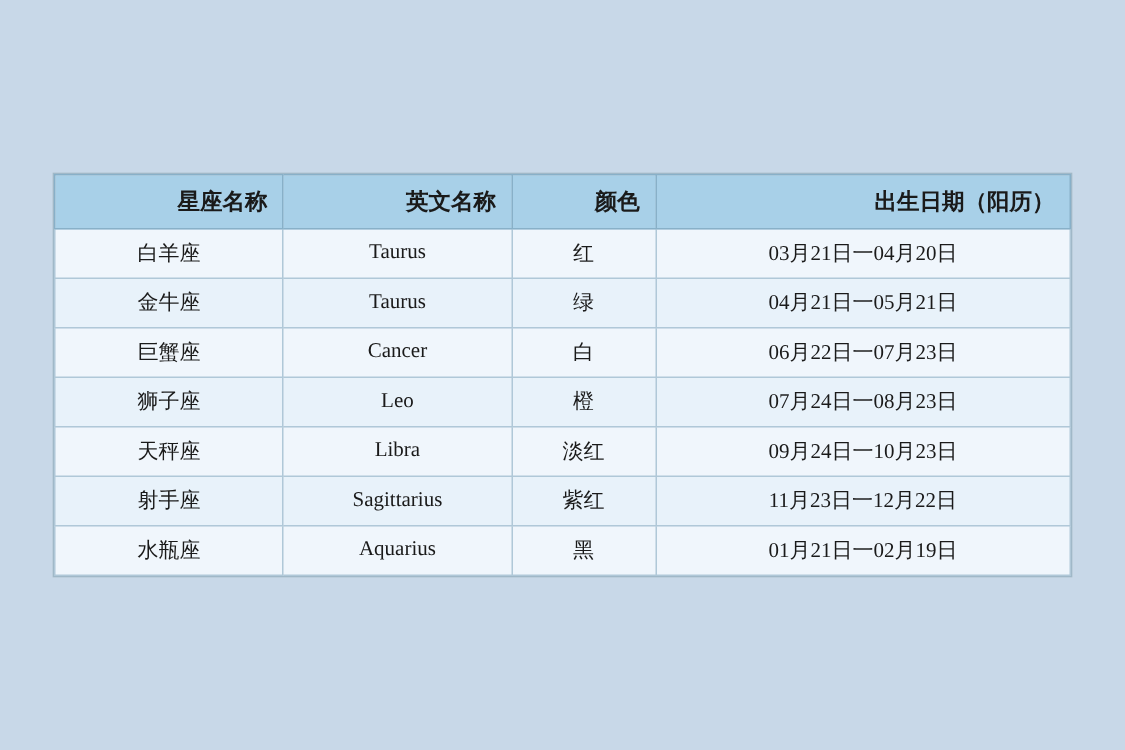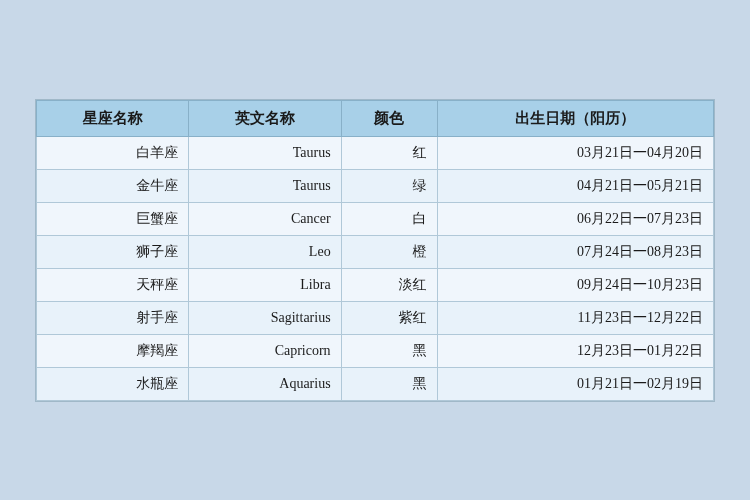--- a/index.html
+++ b/index.html
@@ -22,32 +22,32 @@
       width: 680px;
     }
     table {
       width: 100%;
       border-collapse: collapse;
     }
     thead tr th {
       background-color: #a8d0e8;
       border: 1px solid #88b0c8;
       padding: 8px 10px;
-      text-align: center;
+      text-align: right;
       font-weight: bold;
       font-size: 15px;
       color: #1a1a1a;
     }
     tbody tr {
       border-bottom: 1px solid #b0c8d8;
     }
     tbody tr td {
       border: 1px solid #b0c8d8;
       padding: 7px 10px;
-      text-align: right;
+      text-align: center;
       font-size: 14px;
       color: #1a1a1a;
       background-color: #f0f6fc;
     }
     tbody tr:nth-child(even) td {
       background-color: #e8f2fa;
     }
   </style>
 </head>
 <body>
@@ -93,26 +93,20 @@
           <td>淡红</td>
           <td>09月24日一10月23日</td>
         </tr>
         <tr>
           <td>射手座</td>
           <td>Sagittarius</td>
           <td>紫红</td>
           <td>11月23日一12月22日</td>
         </tr>
         <tr>
-          <td>摩羯座</td>
-          <td>Capricorn</td>
-          <td>黑</td>
-          <td>12月23日一01月22日</td>
-        </tr>
-        <tr>
           <td>水瓶座</td>
           <td>Aquarius</td>
           <td>黑</td>
           <td>01月21日一02月19日</td>
         </tr>
       </tbody>
   </table>
 </div>
 
 </body></html>

